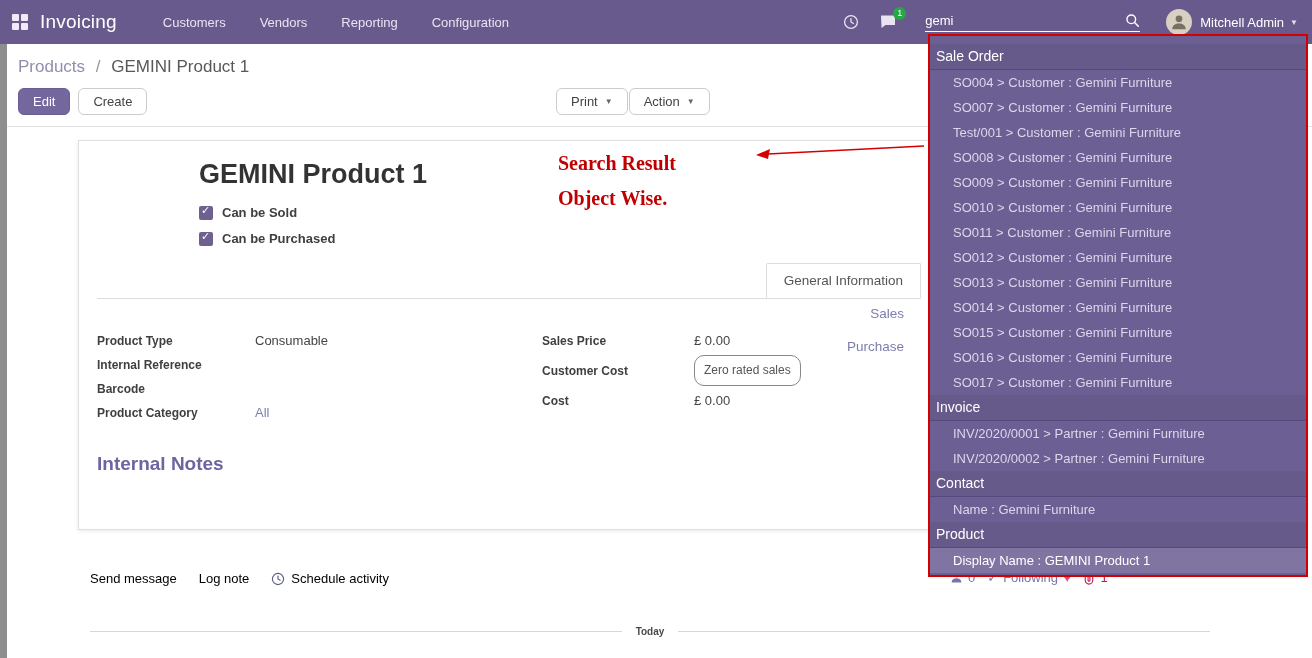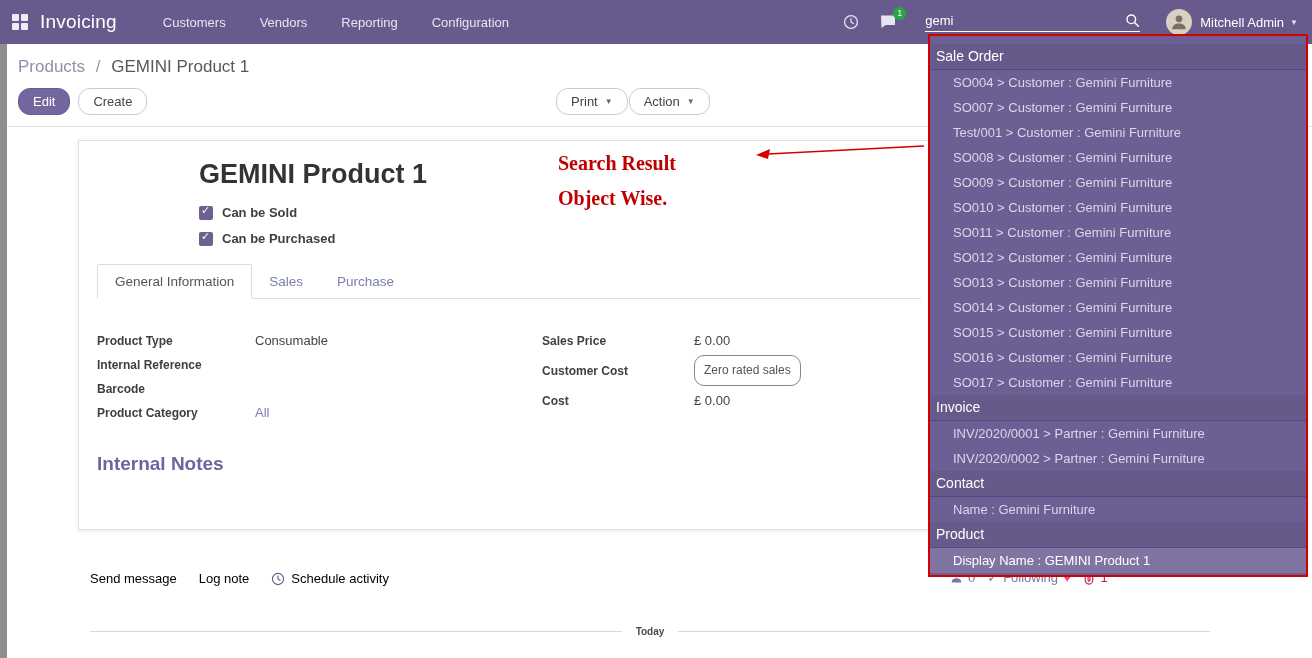--- a/index.html
+++ b/index.html
@@ -32,38 +32,38 @@
   
   .edge-strip { position:absolute; left:0; top:44px; width:7px; height:614px; background:#8e8e8e; z-index:5; }
 
   
   .breadcrumb { position:absolute; top:57px; left:18px; font-size:17px; color:#666; }
   .bc-link { color:#8f8fae; cursor:pointer; }
   .bc-sep { margin:0 6px; color:#999; }
   .bc-current { color:#585858; }
   .btn-row { position:absolute; top:88px; left:18px; display:flex; gap:8px; }
   .action-row { position:absolute; top:88px; left:515px; display:flex; gap:1px;padding-left:41px; }
-  .btn { font-family:"Liberation Sans",sans-serif; font-size:13px; padding:5px 14px; border-radius:12px;
+  .btn { font-family:"Liberation Sans",sans-serif; font-size:13px; padding:5px 14px; border-radius:6px;
          border:1px solid #ccc; background:#fff; color:#444; cursor:pointer; }
   .btn.primary { background:#74679e; border-color:#6a5d94; color:#fff; }
   .btn.dd { display:flex; align-items:center; gap:7px; }
   .caret-dark { font-size:8px; color:#666; }
   .divider-top { position:absolute; top:126px; left:0; width:1312px; height:1px; background:#e3e3e3; }
 
   
   .sheet { position:absolute; left:78px; top:140px; width:862px; height:390px; background:#fff;
            border:1px solid #e0e0e0; box-shadow:0 1px 4px rgba(0,0,0,.09); z-index:2; }
   .sheet-title { position:absolute; left:120px; top:18px; font-size:27px; font-weight:bold; color:#333; }
   .cb-row { position:absolute; left:120px; display:flex; align-items:center; gap:9px; }
   .cb-row.r1 { top:64px; } .cb-row.r2 { top:90px; }
   .checkbox { width:14px; height:14px; border-radius:2px; background:#6e6190; position:relative; cursor:pointer; }
   .checkbox::after { content:"✓"; position:absolute; left:2px; top:-2px; color:#fff; font-size:11px; }
   .cb-label { font-size:13px; font-weight:bold; color:#3f3f3f; }
   .tabs { position:absolute; left:18px; right:18px; top:122px; display:flex; align-items:flex-end;
-          border-bottom:1px solid #ddd; height:36px; }
+          border-bottom:1px solid #ddd; height:36px;flex-direction:column; }
   .tab { padding:9px 17px; font-size:13.5px; color:#7a7fae; cursor:pointer; }
   .tab.active { background:#fff; border:1px solid #ddd; border-bottom:1px solid #fff;
                 margin-bottom:-1px; color:#555; border-radius:2px 2px 0 0; }
   .fields { position:absolute; left:18px; right:8px; top:190px; display:flex; }
   .fcol.left { width:445px; } .fcol.right { flex:1; }
   .field-row { display:flex; align-items:center; min-height:19px; margin-bottom:5px; }
   .flabel { width:158px; font-size:12px; font-weight:bold; color:#3f3f3f; }
   .fcol.right .flabel { width:152px; }
   .fvalue { font-size:13px; color:#444; }
   .fvalue.link { color:#7a7fae; cursor:pointer; }

